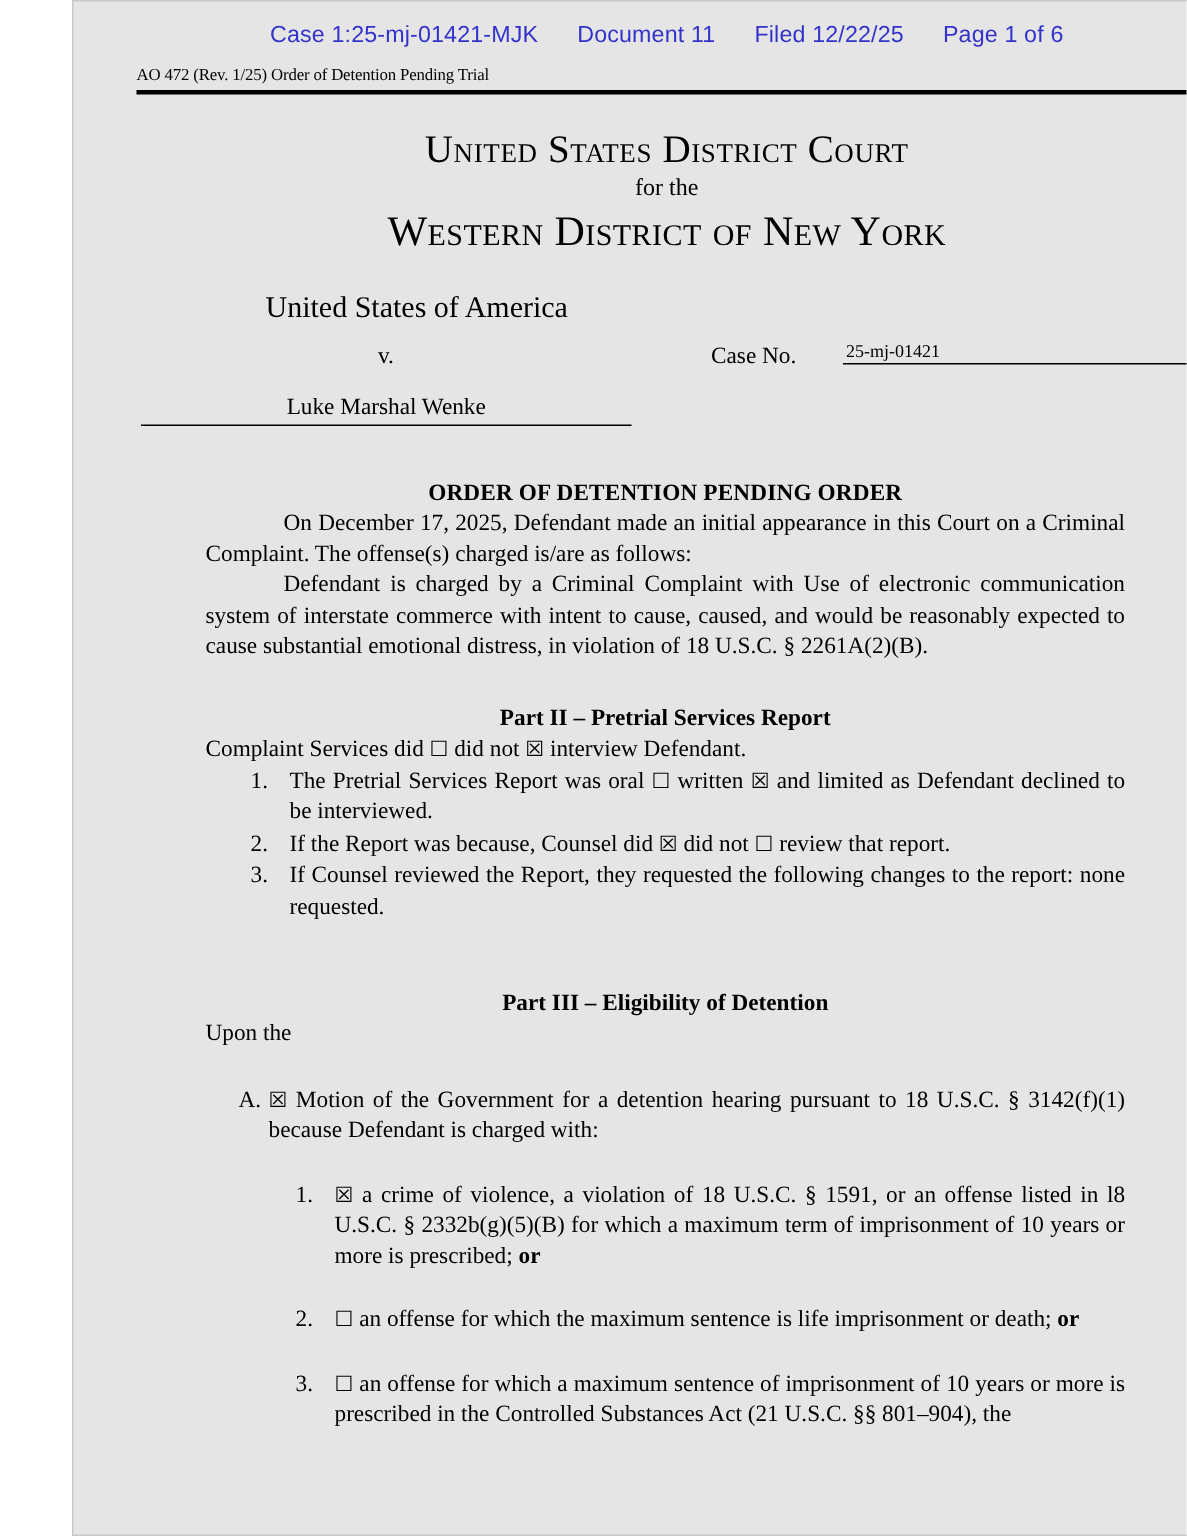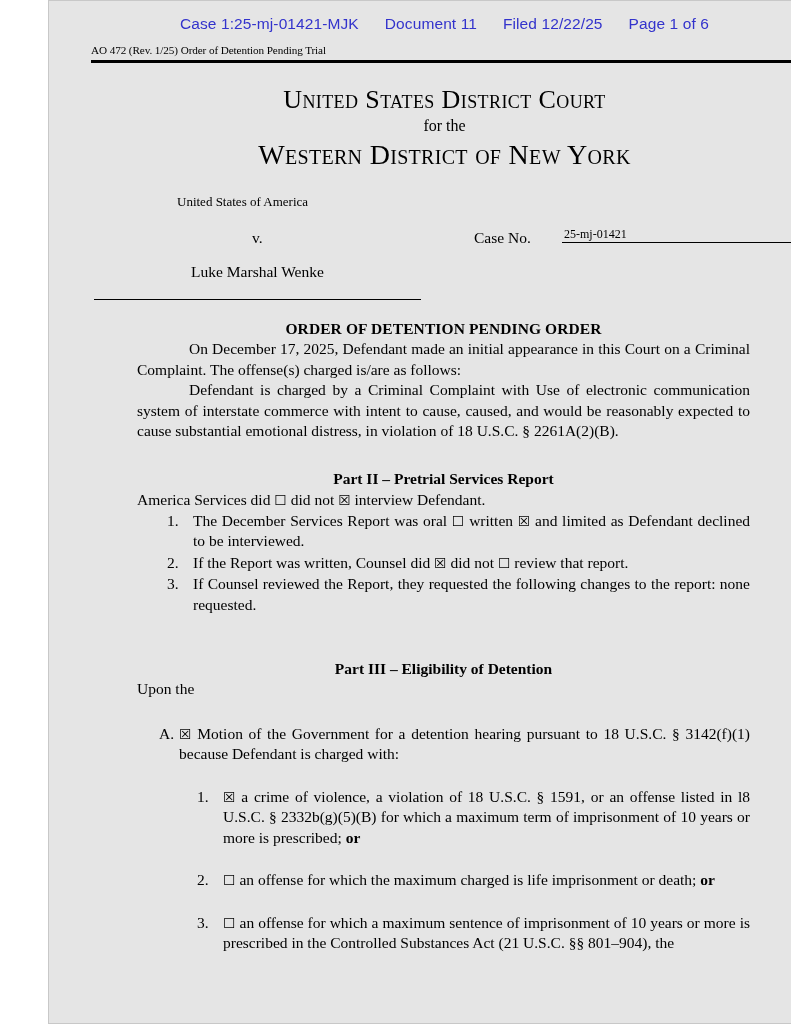--- a/index.html
+++ b/index.html
@@ -78,21 +78,21 @@
     letter-spacing: 0.3px;
     line-height: 1.18;
   }
 
   
   .caption { position: absolute; top: 193px; left: 0; width: 791px; height: 100px; }
   .cap-plaintiff {
     position: absolute;
     top: 0;
     left: 128px;
-    font-size: 13px;
+    font-size: 20px;
   }
   .cap-versus {
     position: absolute;
     top: 35px;
     left: 203px;
     font-size: 15.5px;
   }
   .cap-caseno-label {
     position: absolute;
     top: 35px;
@@ -111,21 +111,21 @@
     box-sizing: border-box;
   }
   .cap-defendant {
     position: absolute;
     top: 69px;
     left: 45px;
     width: 327px;
     text-align: center;
     font-size: 15.5px;
     border-bottom: 1.5px solid #000;
-    padding-bottom: 18px;
+    padding-bottom: 2px;
     box-sizing: border-box;
   }
 
   
   .body {
     position: absolute;
     top: 318px;
     left: 88px;
     width: 613px;
     font-size: 15.5px;
@@ -242,48 +242,48 @@
 
   <div class="body">
 
     <div class="doc-title">ORDER OF DETENTION PENDING ORDER</div>
 
     <p class="para mt-24">On December 17, 2025, Defendant made an initial appearance in this Court on a Criminal Complaint. The offense(s) charged is/are as follows:</p>
     <p class="para mt-24">Defendant is charged by a Criminal Complaint with Use of electronic communication system of interstate commerce with intent to cause, caused, and would be reasonably expected to cause substantial emotional distress, in violation of 18 U.S.C. § 2261A(2)(B).</p>
 
     <div class="part-head mt-28">Part II – Pretrial Services Report</div>
 
-    <p class="plain mt-24"><span>America Services did</span> <span class="cb">☐</span> <span>did not</span> <span class="cb">☒</span> <span>interview Defendant.</span></p>
+    <p class="plain mt-24"><span>Complaint Services did</span> <span class="cb">☐</span> <span>did not</span> <span class="cb">☒</span> <span>interview Defendant.</span></p>
 
     <ul class="pii-list">
       <li>
-        <span class="num">1.</span><span>The December Services Report was oral</span> <span class="cb">☐</span> <span>written</span> <span class="cb">☒</span> <span>and limited as Defendant declined to be interviewed.</span>
-      </li>
-      <li>
-        <span class="num">2.</span><span>If the Report was written, Counsel did</span> <span class="cb">☒</span> <span>did not</span> <span class="cb">☐</span> <span>review that report.</span>
+        <span class="num">1.</span><span>The Pretrial Services Report was oral</span> <span class="cb">☐</span> <span>written</span> <span class="cb">☒</span> <span>and limited as Defendant declined to be interviewed.</span>
+      </li>
+      <li>
+        <span class="num">2.</span><span>If the Report was because, Counsel did</span> <span class="cb">☒</span> <span>did not</span> <span class="cb">☐</span> <span>review that report.</span>
       </li>
       <li>
         <span class="num">3.</span><span>If Counsel reviewed the Report, they requested the following changes to the report: none requested.</span>
       </li>
     </ul>
 
     <div class="part-head mt-44">Part III – Eligibility of Detention</div>
 
     <p class="plain mt-34">Upon the</p>
 
     <div class="p3-item mt-24">
       <span class="letter">A.</span><span class="cb">☒</span> <span>Motion of the Government for a detention hearing pursuant to 18 U.S.C. § 3142(f)(1) because Defendant is charged with:</span>
     </div>
 
     <ul class="p3-sublist">
       <li>
         <span class="num">1.</span><span class="cb">☒</span> <span>a crime of violence, a violation of 18 U.S.C. § 1591, or an offense listed in l8 U.S.C. § 2332b(g)(5)(B) for which a maximum term of imprisonment of 10 years or more is prescribed; </span><b>or</b>
       </li>
       <li>
-        <span class="num">2.</span><span class="cb">☐</span> <span>an offense for which the maximum charged is life imprisonment or death; </span><b>or</b>
+        <span class="num">2.</span><span class="cb">☐</span> <span>an offense for which the maximum sentence is life imprisonment or death; </span><b>or</b>
       </li>
       <li>
         <span class="num">3.</span><span class="cb">☐</span> <span>an offense for which a maximum sentence of imprisonment of 10 years or more is prescribed in the Controlled Substances Act (21 U.S.C. §§ 801–904), the</span>
       </li>
     </ul>
 
   </div>
 </div>
 
 </body></html>

